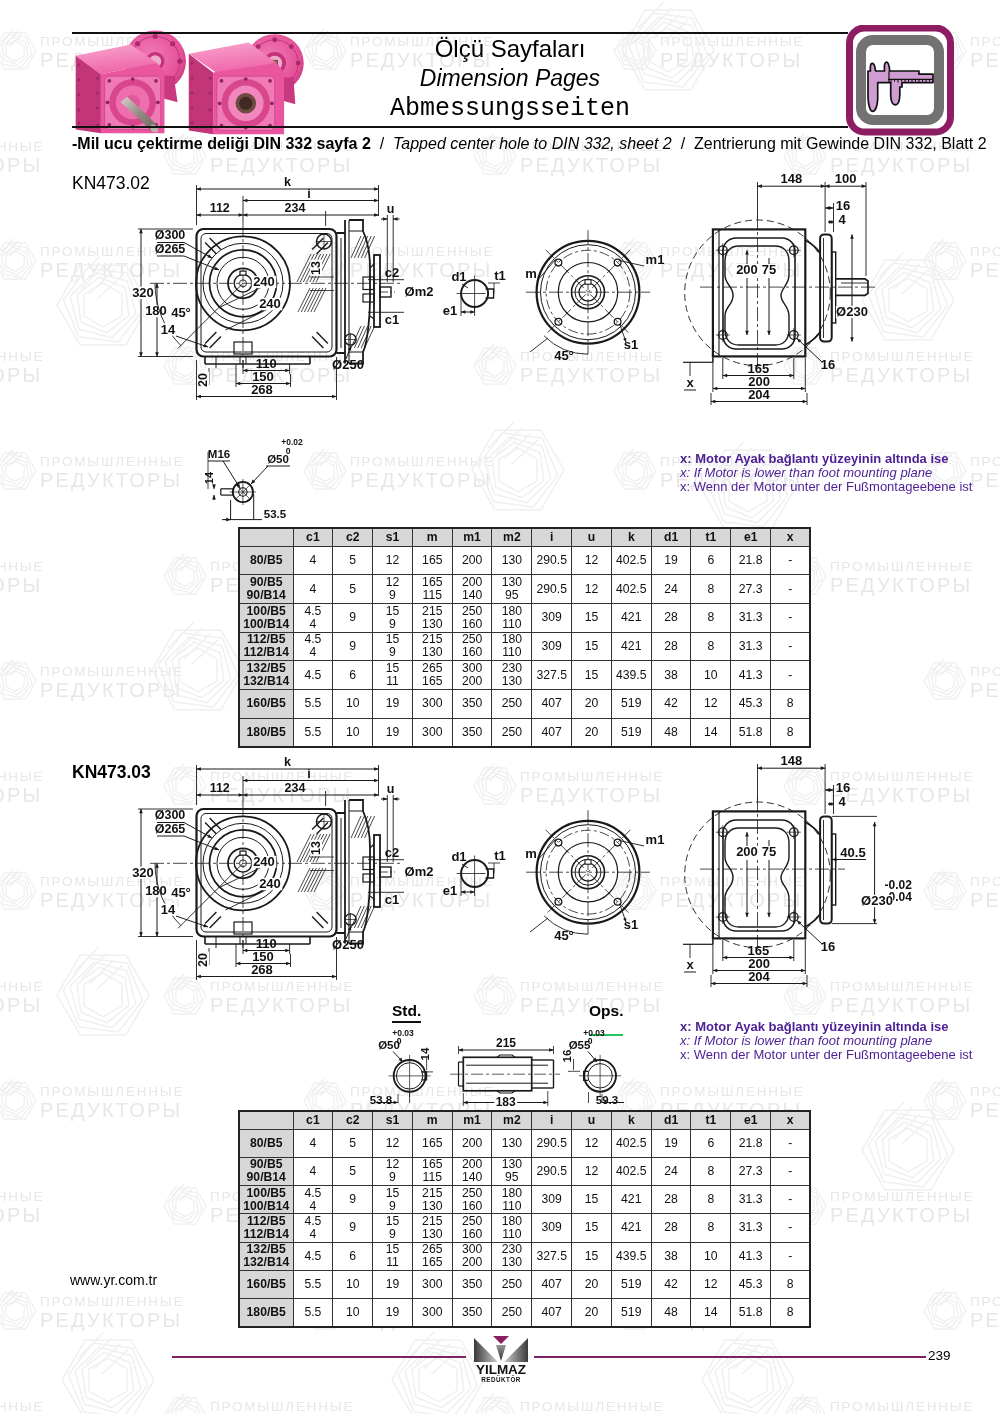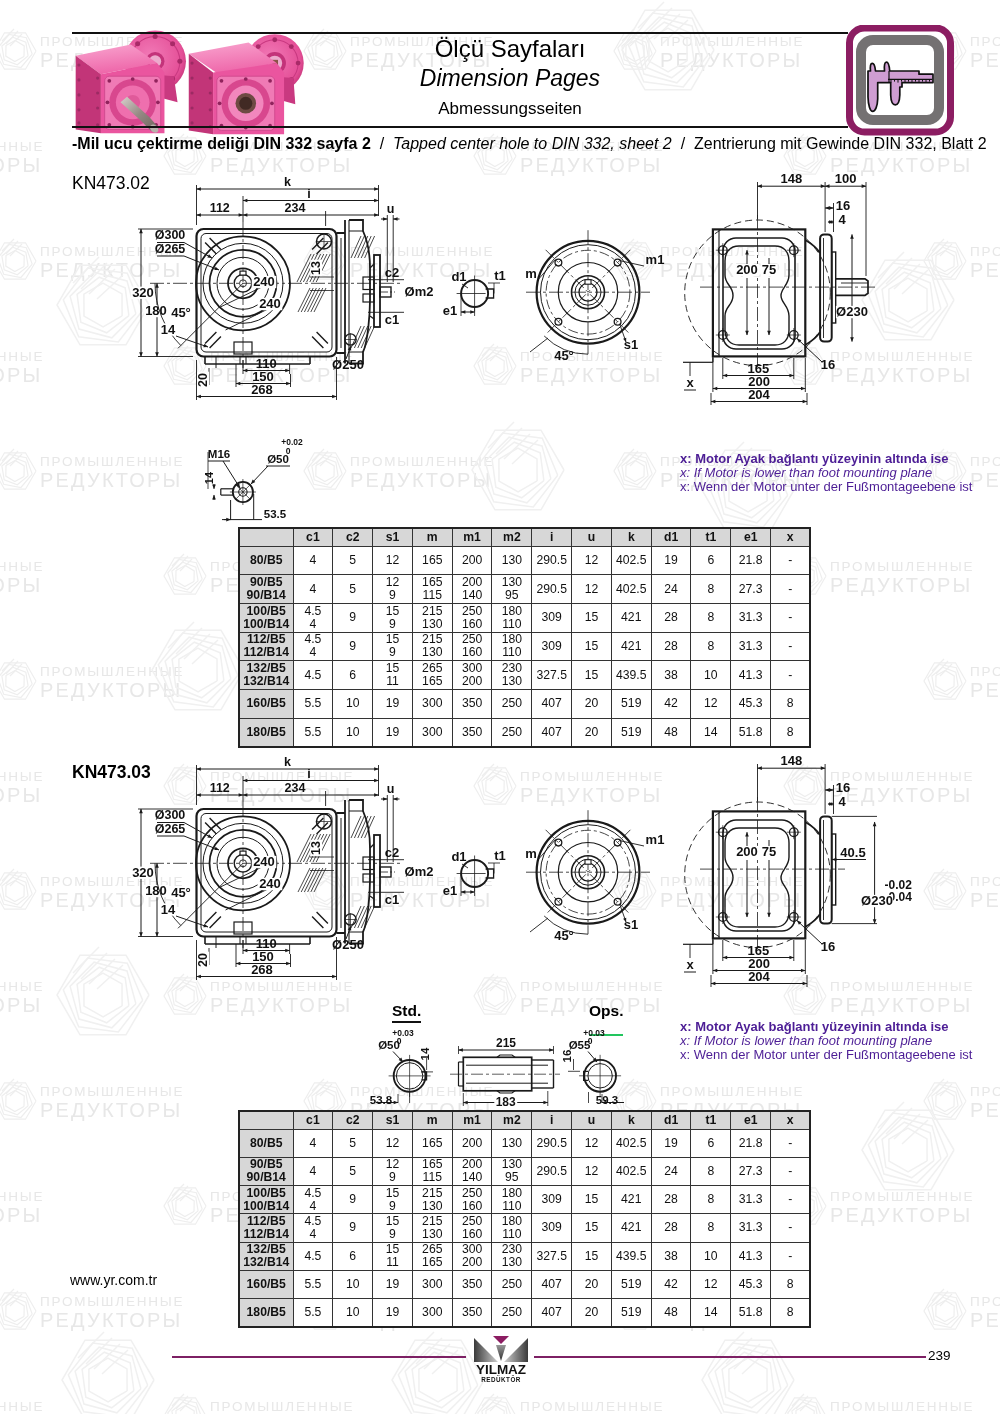--- a/index.html
+++ b/index.html
@@ -762,21 +762,21 @@
         <circle cx="149" cy="96" r="1.7"></circle>
         <circle cx="149" cy="114" r="1.7"></circle>
 </g>
 </g>
 </svg>
 <div class="hline" style="left:72px;top:32px;width:776px"></div>
 <div class="hline" style="left:72px;top:126px;width:776px"></div>
 <div class="abs" style="left:280px;top:35px;width:460px;text-align:center;">
   <div style="font-size:24px;font-weight:normal;line-height:28px;">Ölçü Sayfaları</div>
   <div style="font-size:23px;font-style:italic;line-height:31px;">Dimension Pages</div>
-  <div style="font-size:17px;line-height:29px;">Abmessungsseiten</div>
+  <div style="font-size:25px;line-height:29px;font-family:Liberation Mono, monospace;">Abmessungsseiten</div>
 </div>
 <svg width="110" height="112" viewBox="0 0 110 112" style="position:absolute;left:845px;top:25px">
 <rect x="4.5" y="3" width="101" height="104" rx="15" fill="#fff" stroke="#8c1d62" stroke-width="7"></rect>
 <rect x="16" y="15" width="78" height="80" rx="12" fill="#fff" stroke="#747172" stroke-width="10"></rect>
 <path d="M23,46
  L25.5,46 C25,40.5 25.6,38.3 27.3,38.3 C29,38.3 30,40.5 30.5,46
  L39.5,46 C39,39.5 39.8,37.2 41.5,37.2 C43.2,37.2 44.2,39.8 44.7,46
  L74,46 L74,49.2 L88,49.2 L88,57.6 L57,57.6 L57,62
  L54.8,62 L54.8,70 C54.6,76 53,79.8 50.3,79.8 C47.6,79.8 45.9,76 45.7,70 L45.7,57.6
  L32.7,57.6 L32.7,74 C32.5,81 30.3,86.4 27.7,86.4 C25.1,86.4 23.2,80 23,72 Z" fill="#cf9dd2" stroke="#101010" stroke-width="1.7" stroke-linejoin="round"></path>

